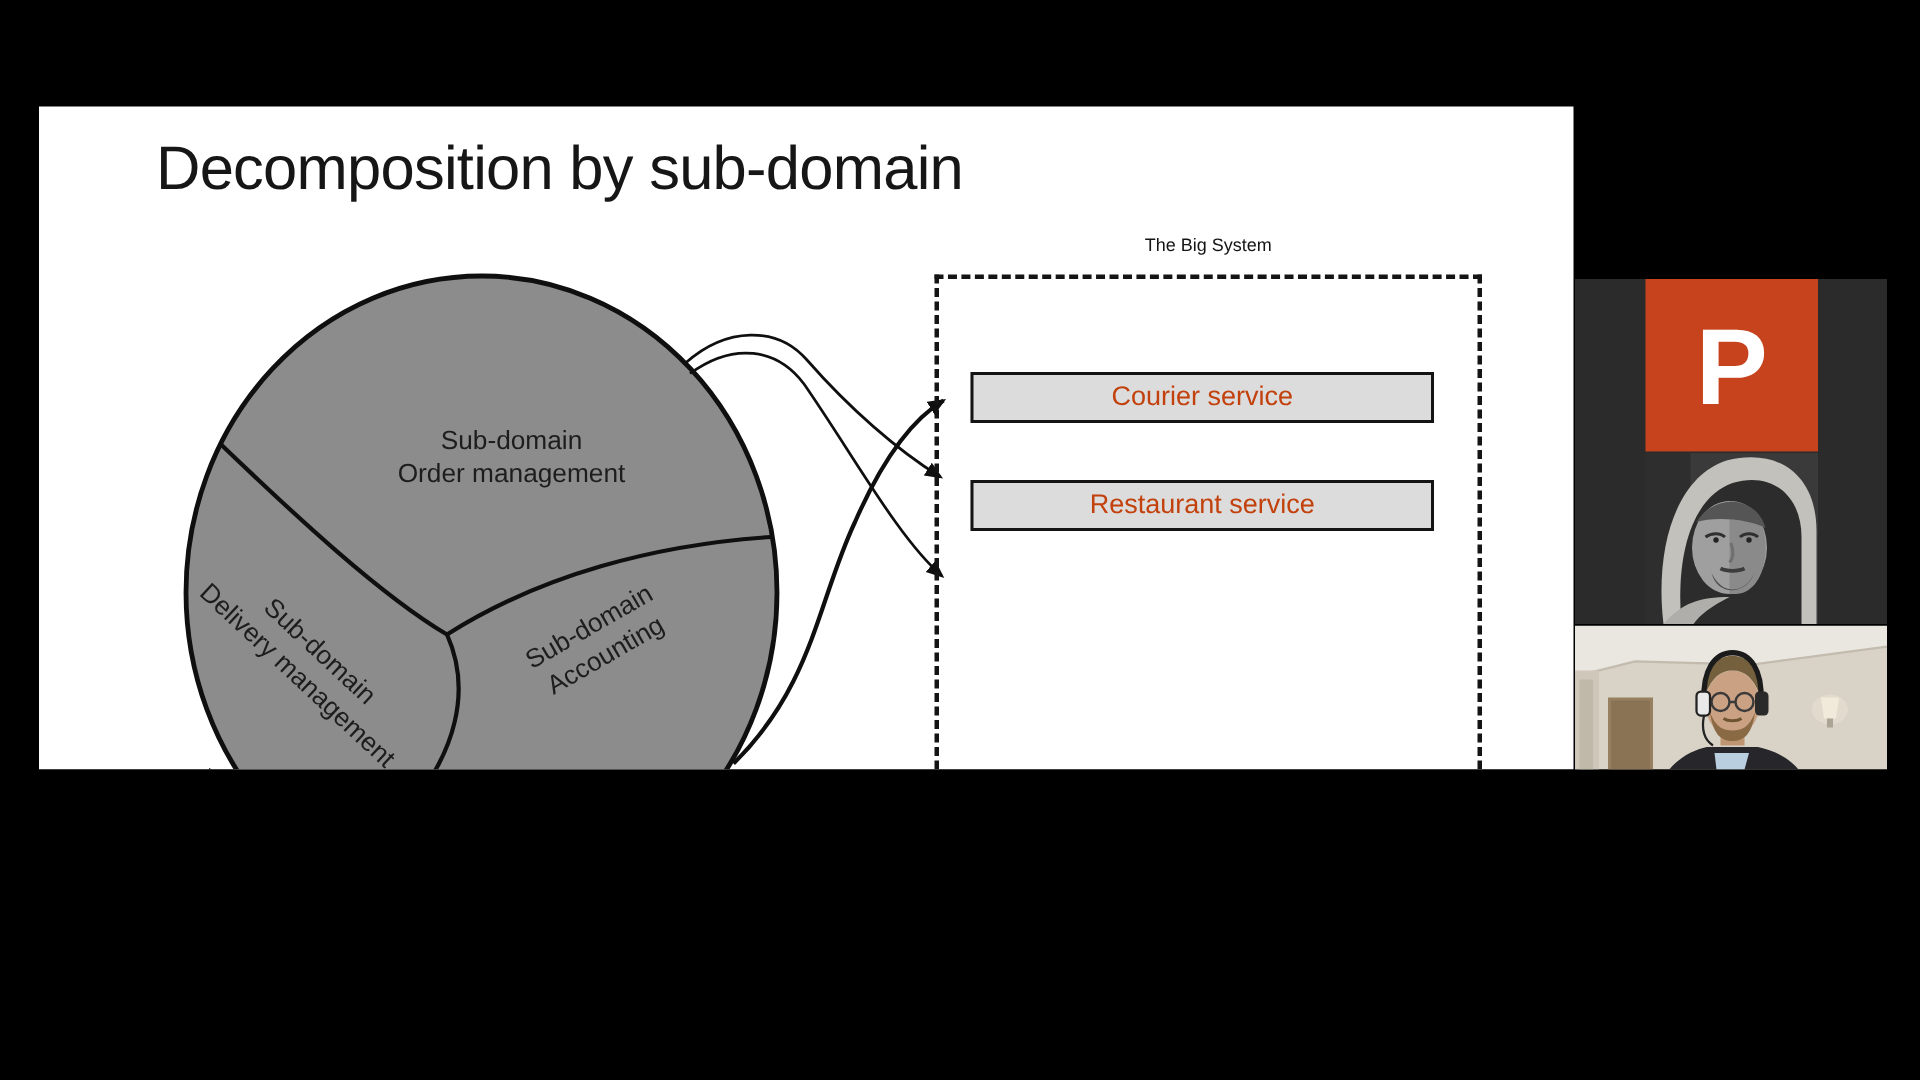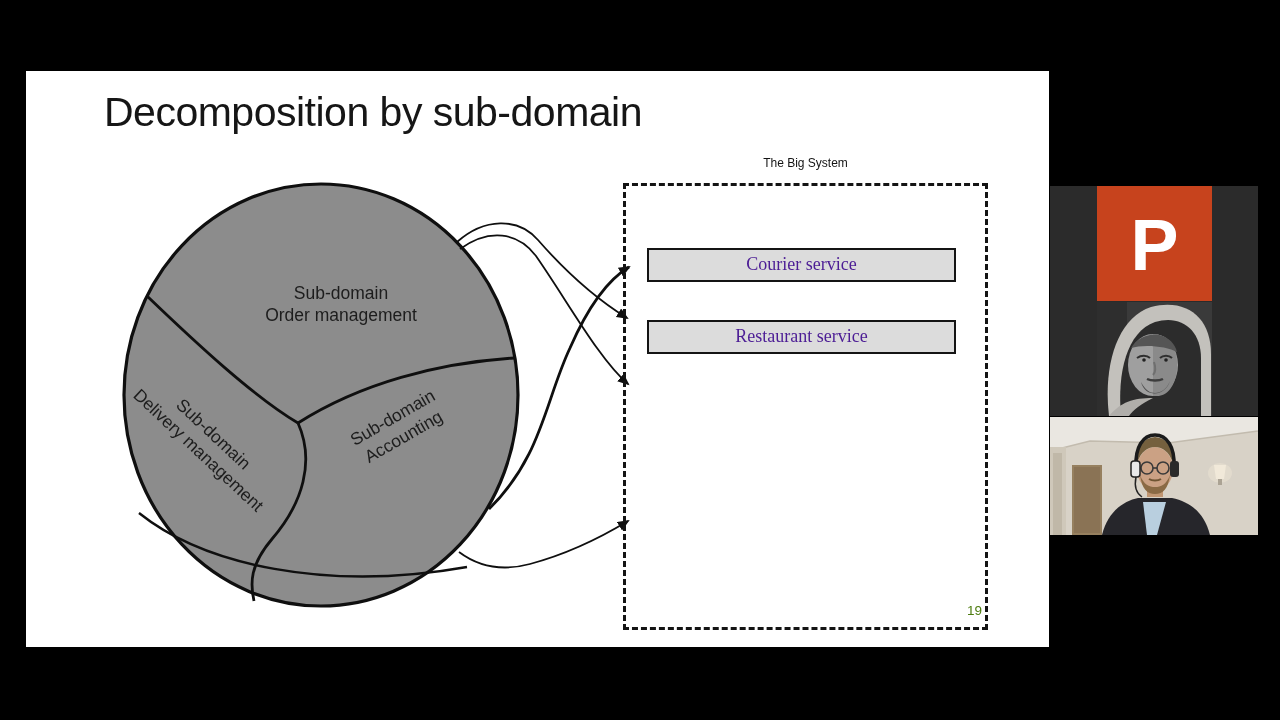--- a/index.html
+++ b/index.html
@@ -1,17 +1,17 @@
 <!DOCTYPE html>
 <html><head>
 <meta charset="utf-8">
 <style>
   html,body{margin:0;padding:0;background:#000;}
   #stage{
-    position:relative;width:1280px;height:720px;background:#000;overflow:hidden;
+    position:relative;width:1280px;height:513px;background:#000;overflow:hidden;
     font-family:"Liberation Sans","DejaVu Sans",sans-serif;
   }
   
   #slide{
     position:absolute;left:26px;top:71px;width:1023px;height:576px;background:#ffffff;
   }
   #slide .abs{position:absolute;}
   .slide-title{
     left:78px;top:18px;font-size:41px;font-weight:500;color:#161616;letter-spacing:-0.5px;
     white-space:nowrap;
@@ -24,21 +24,21 @@
   .label-delivery{left:70px;top:349px;width:220px;transform:rotate(43deg);}
   .label-accounting{left:272px;top:334px;width:200px;transform:rotate(-30deg);}
   .big-system-label{
     left:597px;top:85px;width:365px;text-align:center;font-size:12px;color:#141414;
   }
   .dashed-box{
     left:597px;top:112px;width:365px;height:447px;border:3px dashed #141414;box-sizing:border-box;
   }
   .service-box{
     left:621px;width:309px;height:34px;background:#dcdcdc;border:2px solid #141414;
-    box-sizing:border-box;text-align:center;line-height:29px;font-size:18px;color:#4c1d95;font-family:Liberation Serif, serif;
+    box-sizing:border-box;text-align:center;line-height:29px;font-size:18px;color:#c2410c;
   }
   .svc-0{top:177px;} .svc-1{top:249px;} .svc-2{top:302px;} .svc-3{top:427px;}
   .page-number{left:916px;top:532px;width:40px;text-align:right;font-size:13.5px;color:#4d7c0f;}
   
   #sidebar-panel{position:absolute;left:1050px;top:186px;width:208px;height:230px;background:#2b2b2b;}
   #pp-tile{
     position:absolute;left:1097px;top:186px;width:115px;height:115px;background:#c7431d;
   }
   #pp-tile .pp-letter{
     display:block;width:100%;height:100%;text-align:center;line-height:118px;

